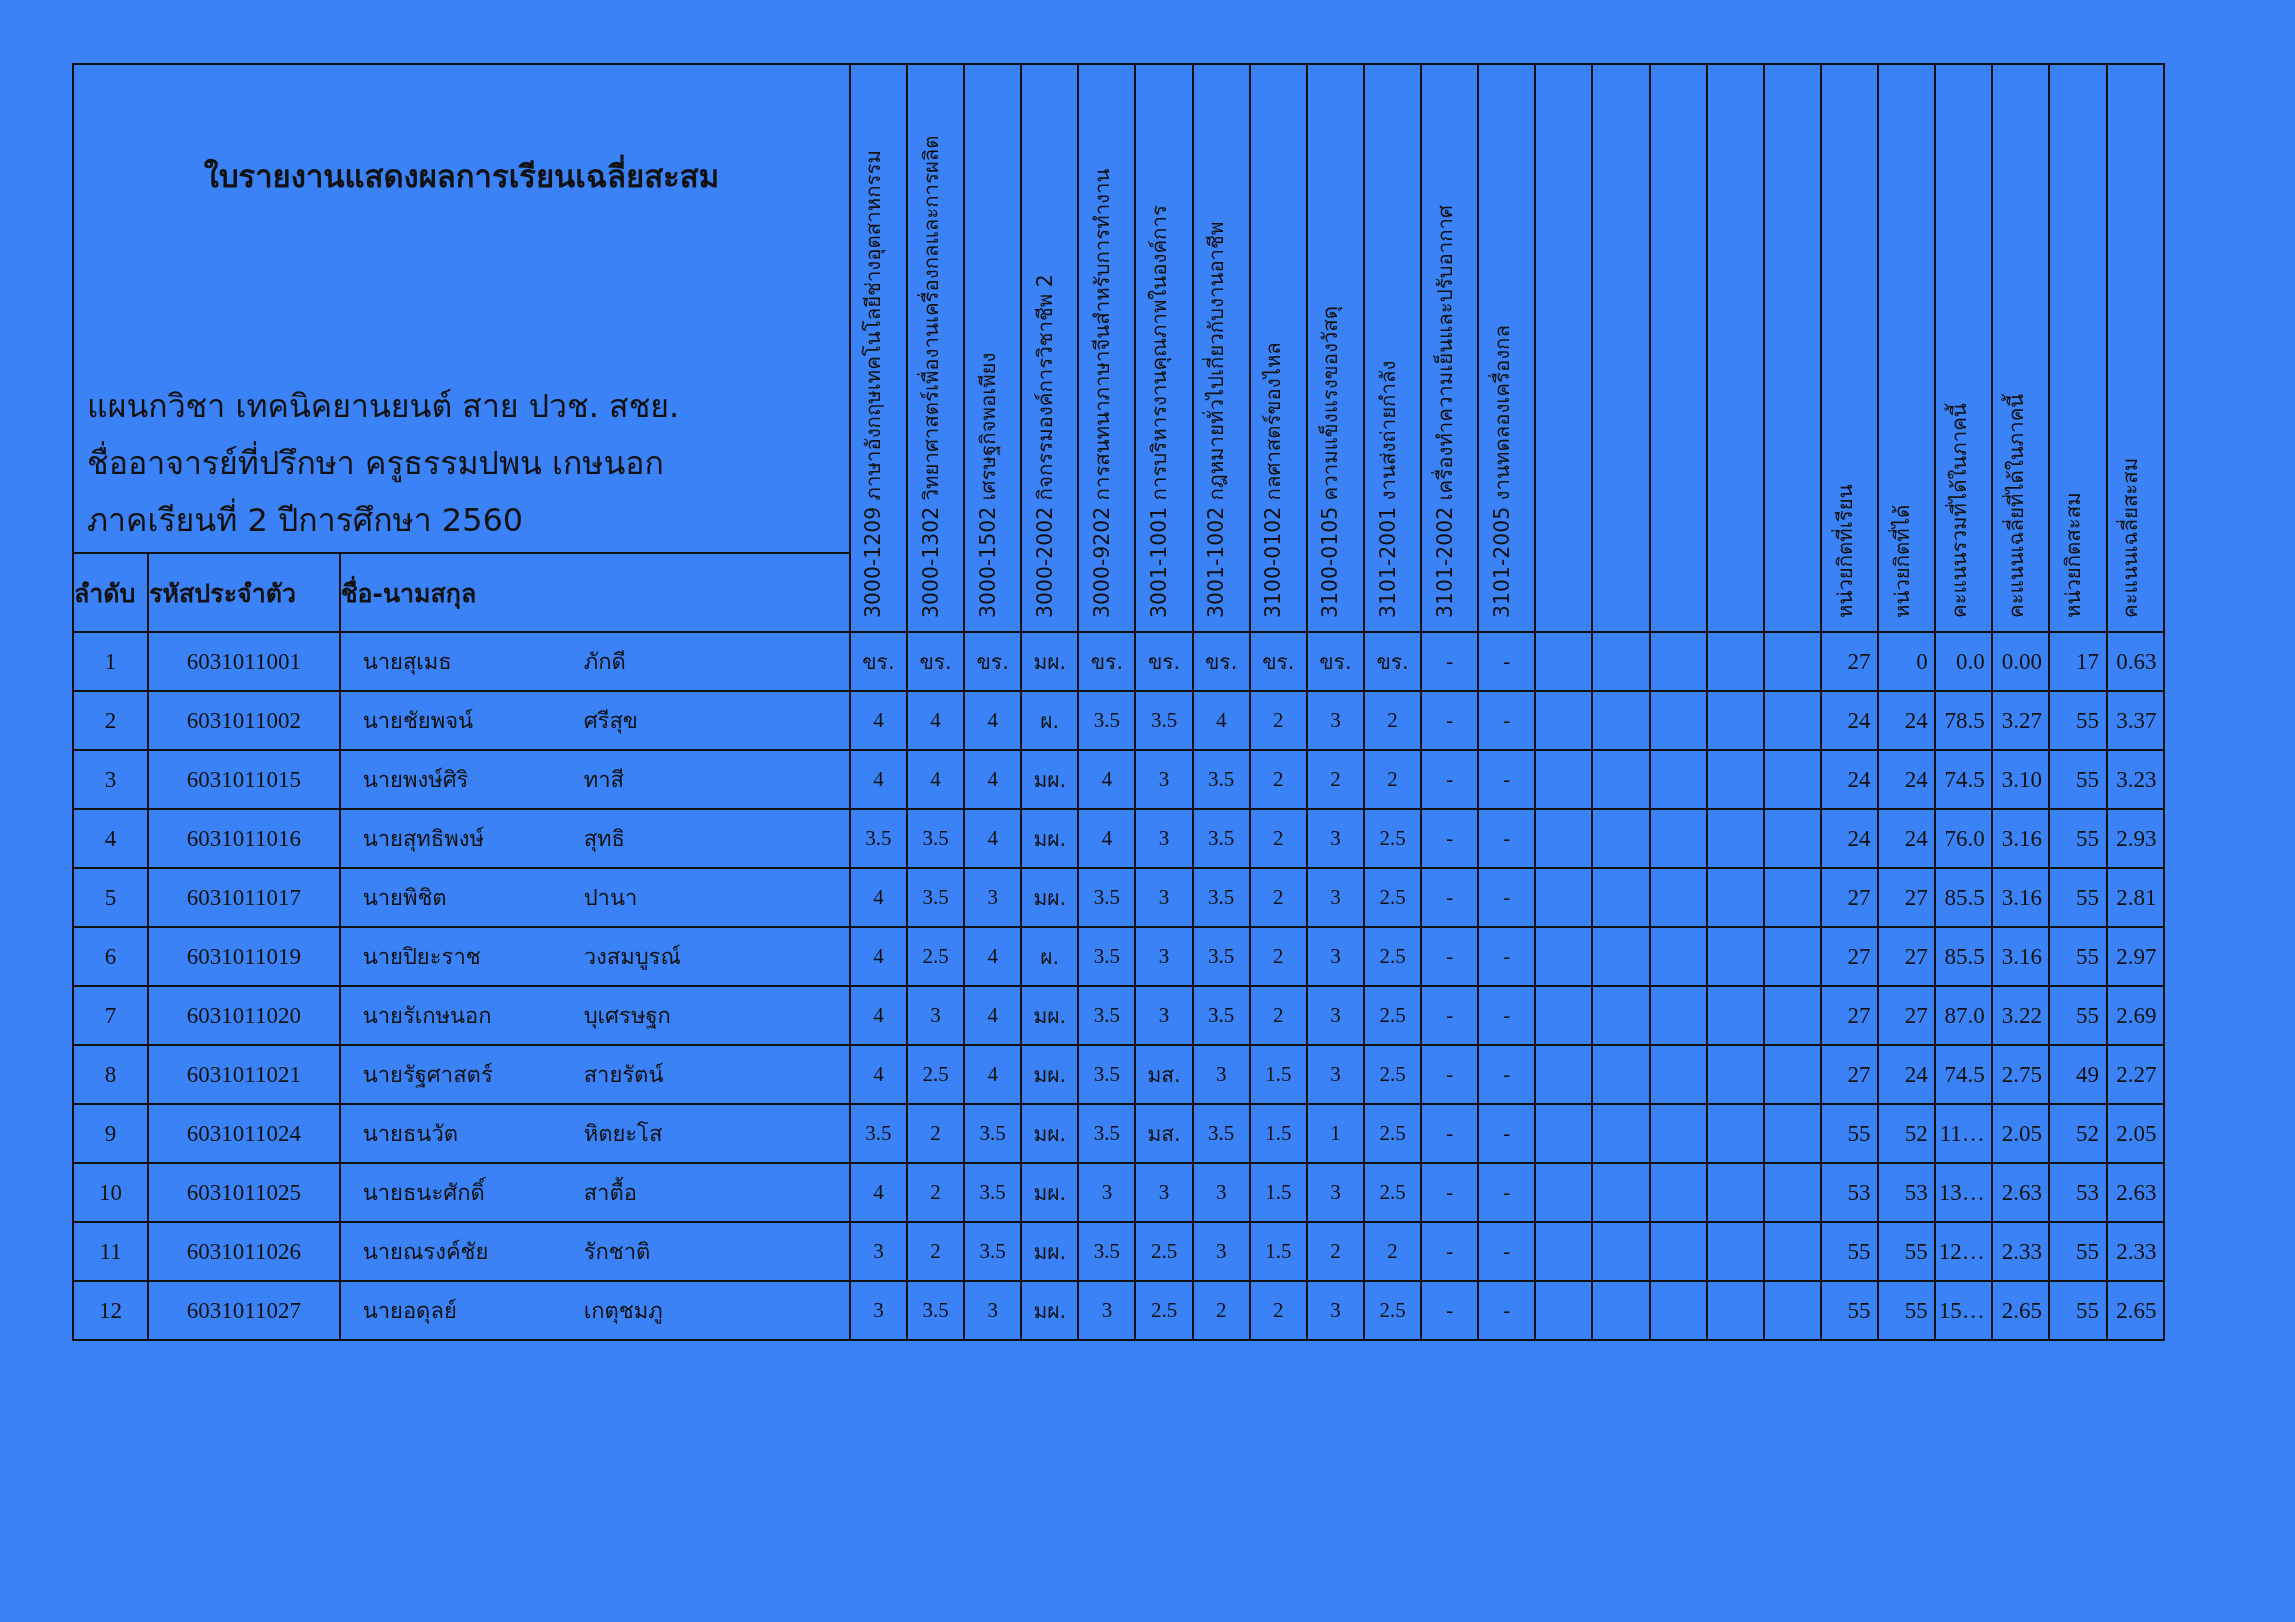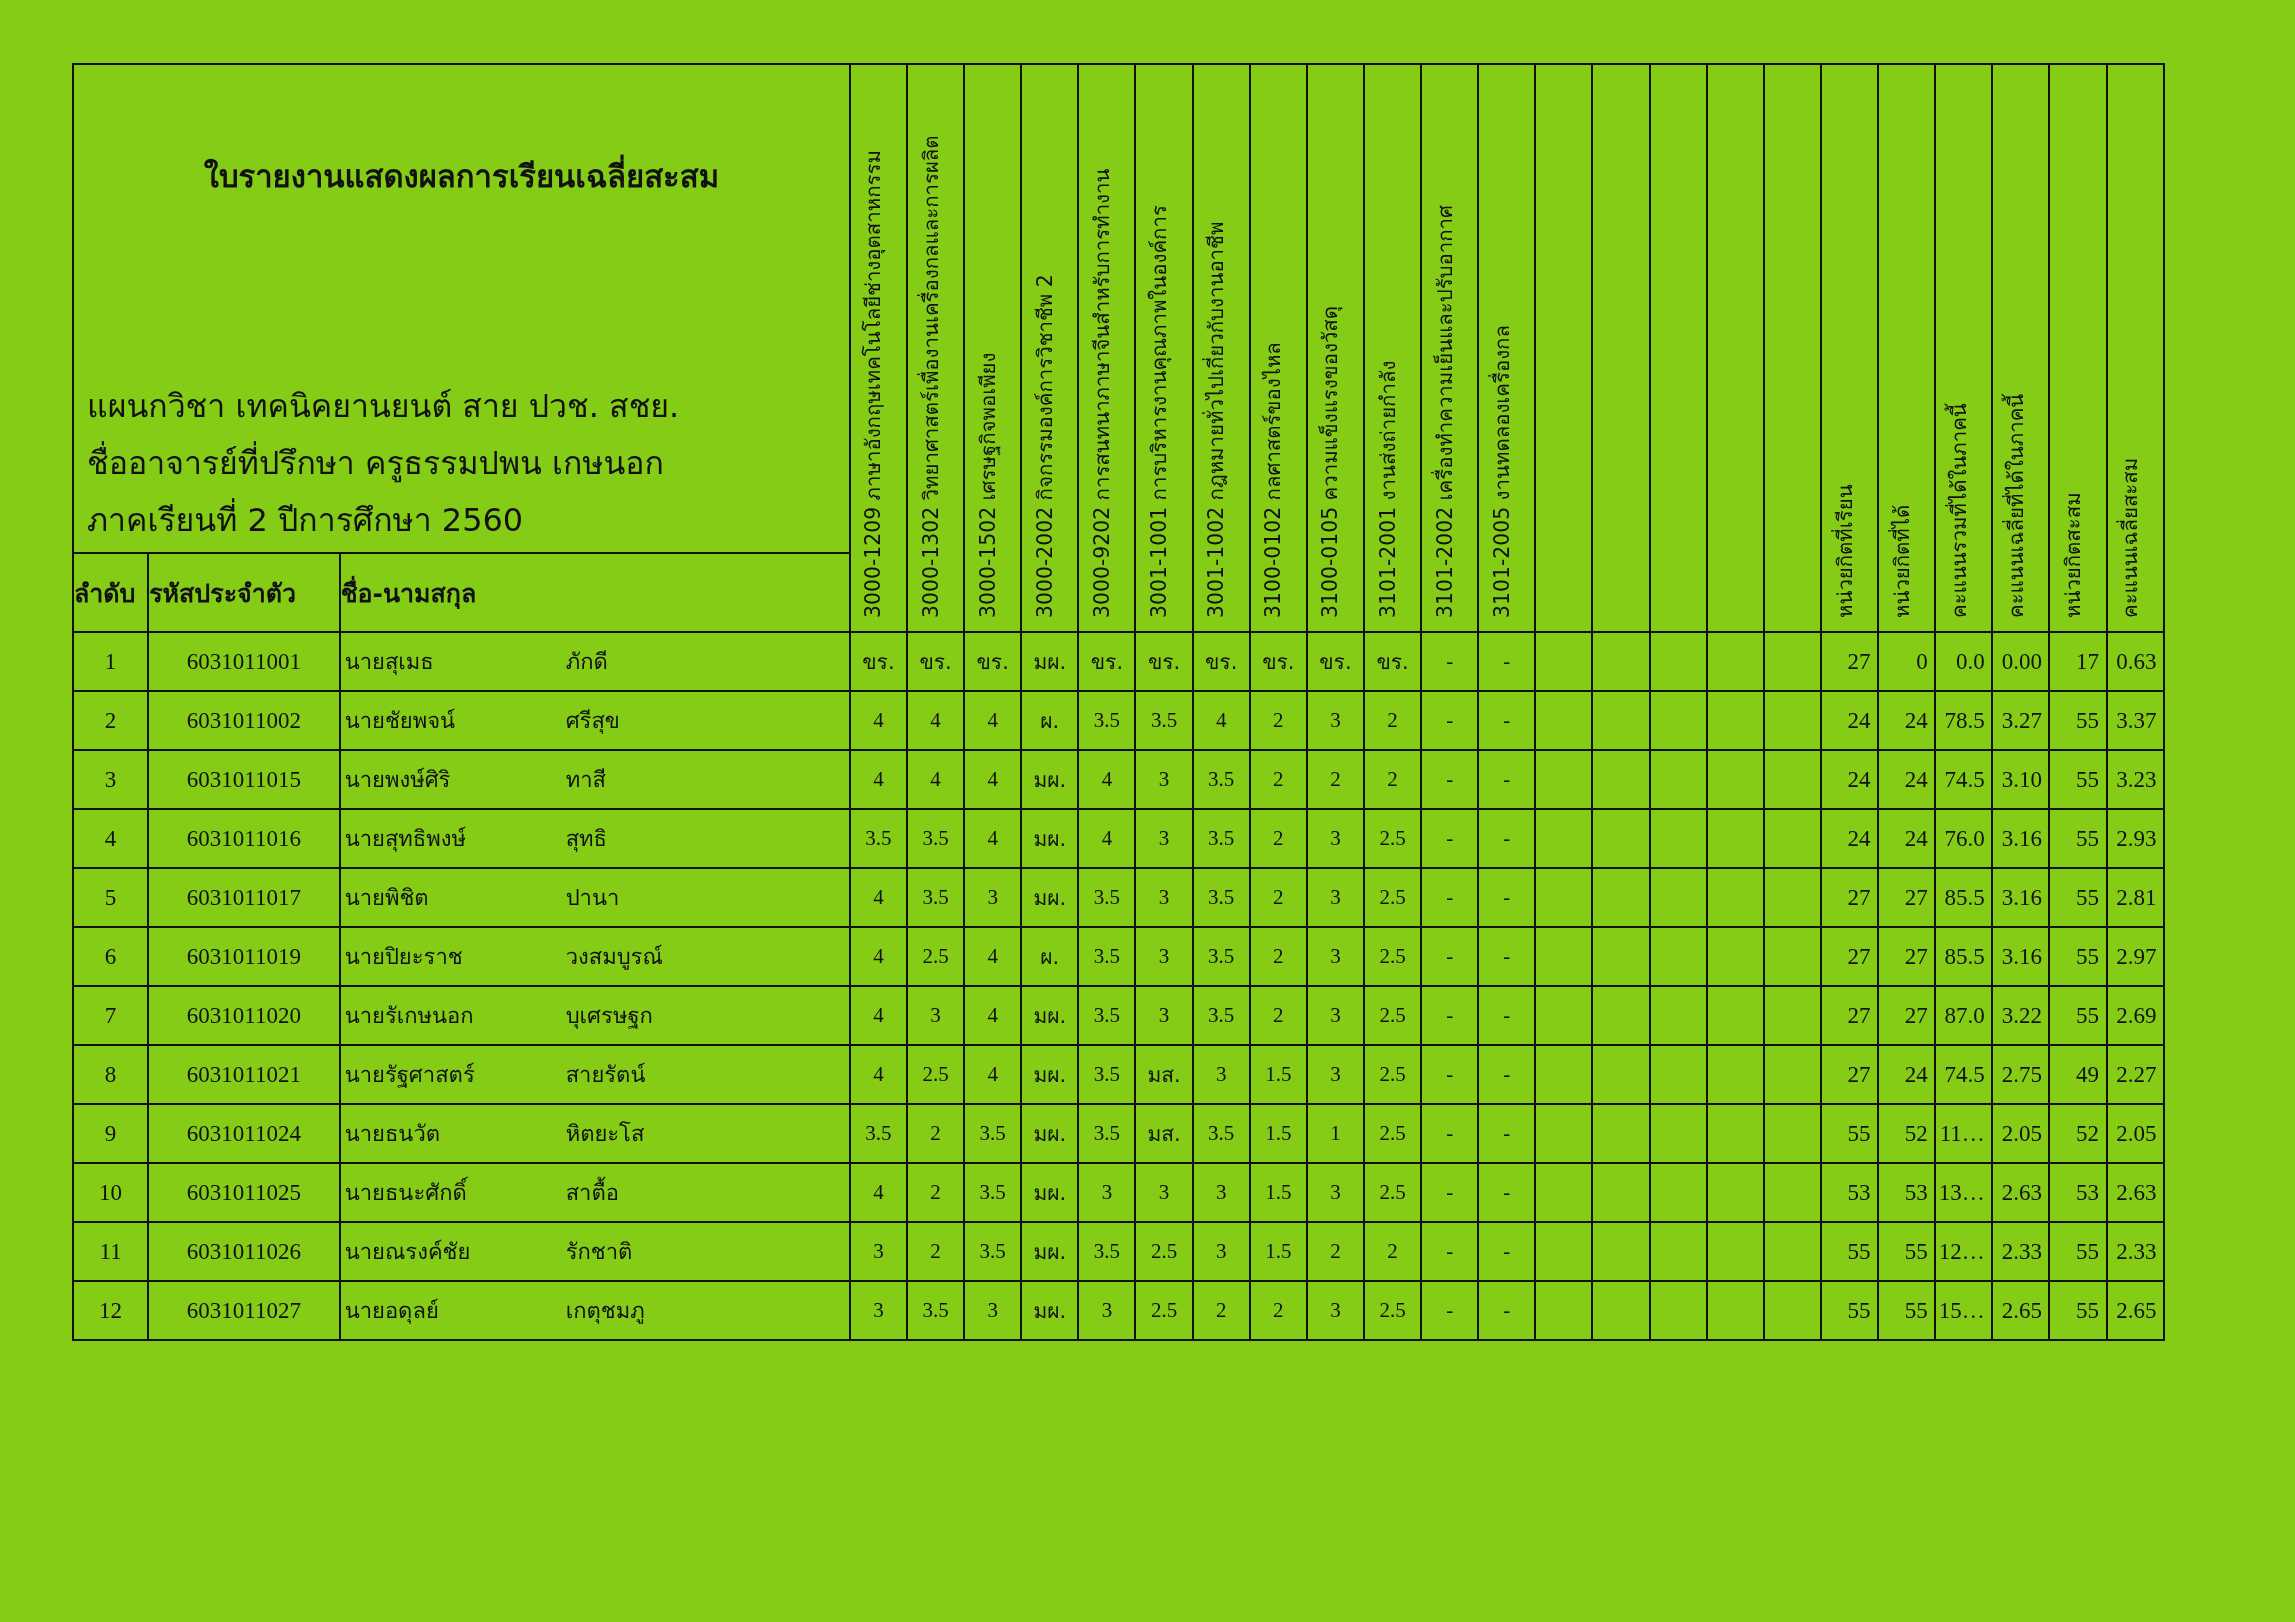--- a/index.html
+++ b/index.html
@@ -1,36 +1,36 @@
 <!DOCTYPE html>
 <html style="font-size:13px"><head>
 <meta charset="utf-8">
 <style>
   html, body { margin:0; padding:0; background:#ffffff; }
   body { width:2295px; height:1622px; position:relative; overflow:hidden;
          font-family: "Liberation Serif", "DejaVu Serif", serif; color:#111; }
-  .page { position:absolute; left:0; top:0; width:2295px; height:1622px; background:#84cc16; }
+  .page { position:absolute; left:0; top:0; width:2295px; height:1622px; background:#3b82f6; }
   table.report { position:absolute; left:72px; top:63px; border-collapse:collapse;
                  table-layout:fixed; width:2093px; }
   table.report td, table.report th { border:2px solid #111; padding:0; }
   .info-cell { height:487px; vertical-align:top; position:relative; }
   .title { position:absolute; left:0; right:0; top:86px; text-align:center;
            font-size:31px; font-weight:bold; font-family:"DejaVu Sans", sans-serif; }
   .info-line { position:absolute; left:13px; font-size:32px; font-family:"DejaVu Sans", sans-serif; }
   .info-line.l1 { top:315px; } .info-line.l2 { top:372px; } .info-line.l3 { top:429px; }
   .vhead { height:566px; position:relative; vertical-align:bottom; }
   .vtext { position:absolute; left:50%; bottom:13px; transform-origin:left bottom;
            transform: translateX(11.4px) rotate(-90deg);
            white-space:nowrap; font-size:20.4px; font-family:"DejaVu Sans", sans-serif; }
   .colhead { height:77px; text-align:left; font-size:25px; font-weight:bold;
              font-family:"DejaVu Sans", sans-serif; }
   tr.row td { height:57px; font-size:23px; text-align:center; }
   td.num { text-align:right !important; padding-right:6.5px !important; }
   td.name { text-align:left !important; font-family:"DejaVu Sans", sans-serif; font-size:22px !important; }
-  .fname { display:inline-block; width:221px; padding-left:4px; }
+  .fname { display:inline-block; width:221px; padding-left:22px; }
   .lname { display:inline-block; }
   td.grade { font-size:21px !important; }
   td.thai { font-family:"DejaVu Sans", sans-serif; }
 </style>
 </head>
 <body>
 
 <div class="page">
   <table class="report">
     <colgroup id="cols">

